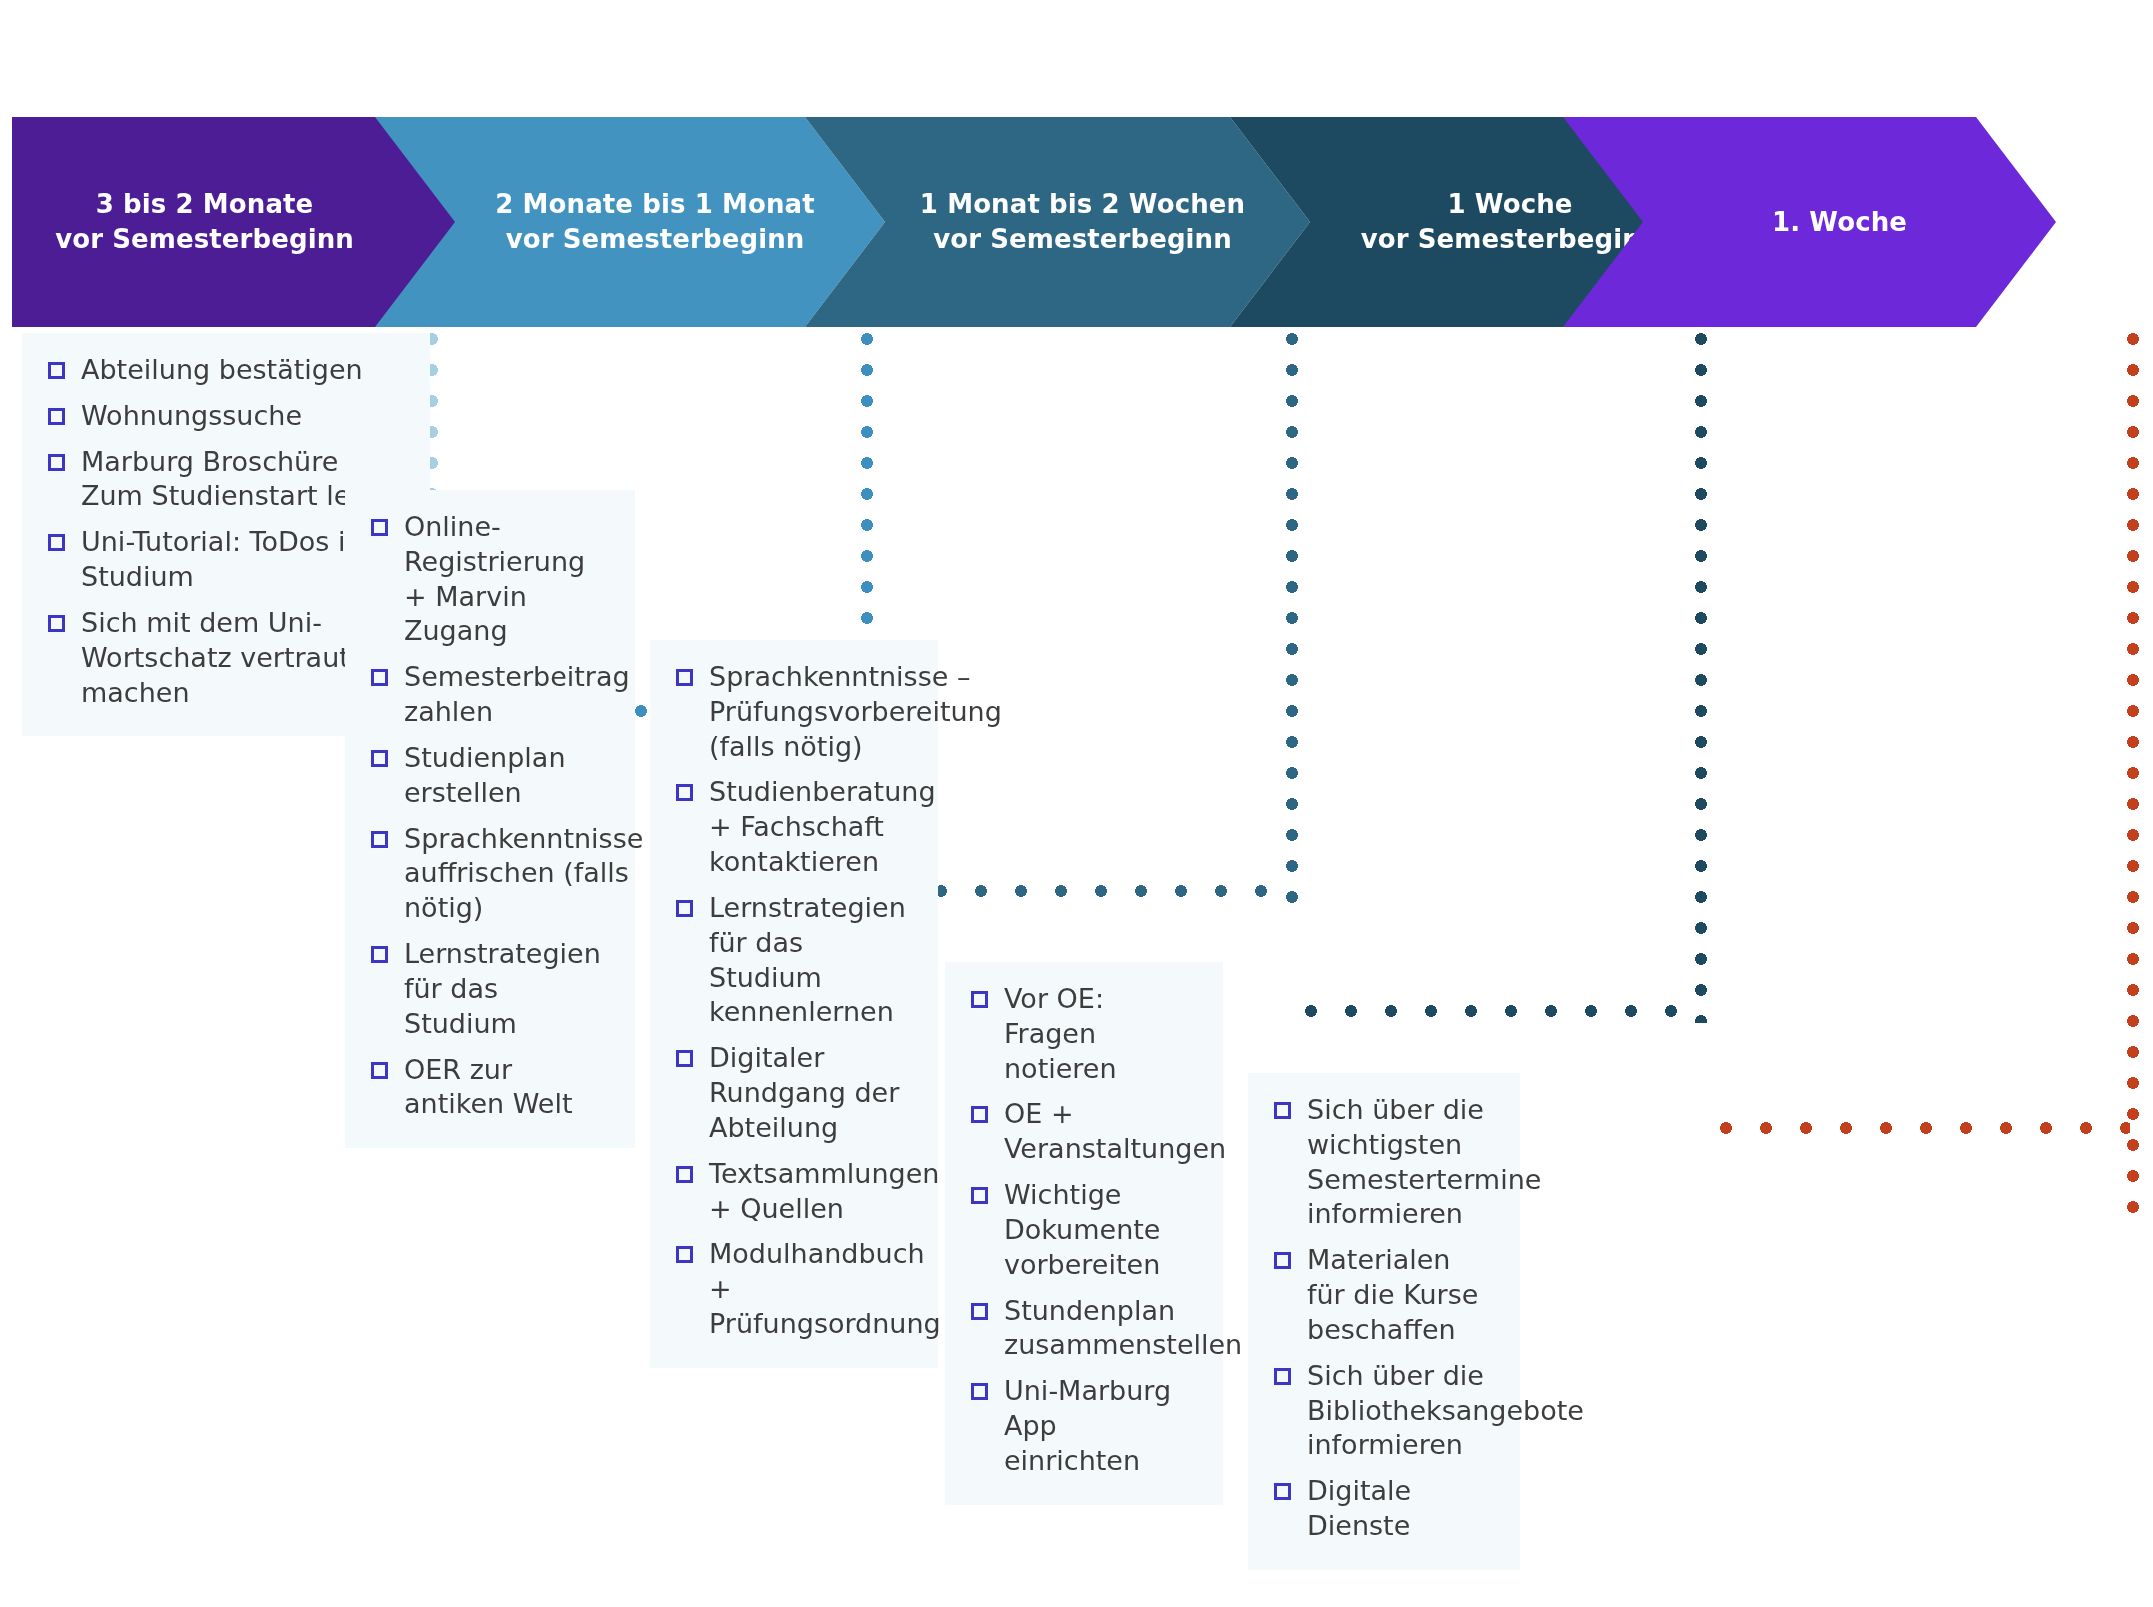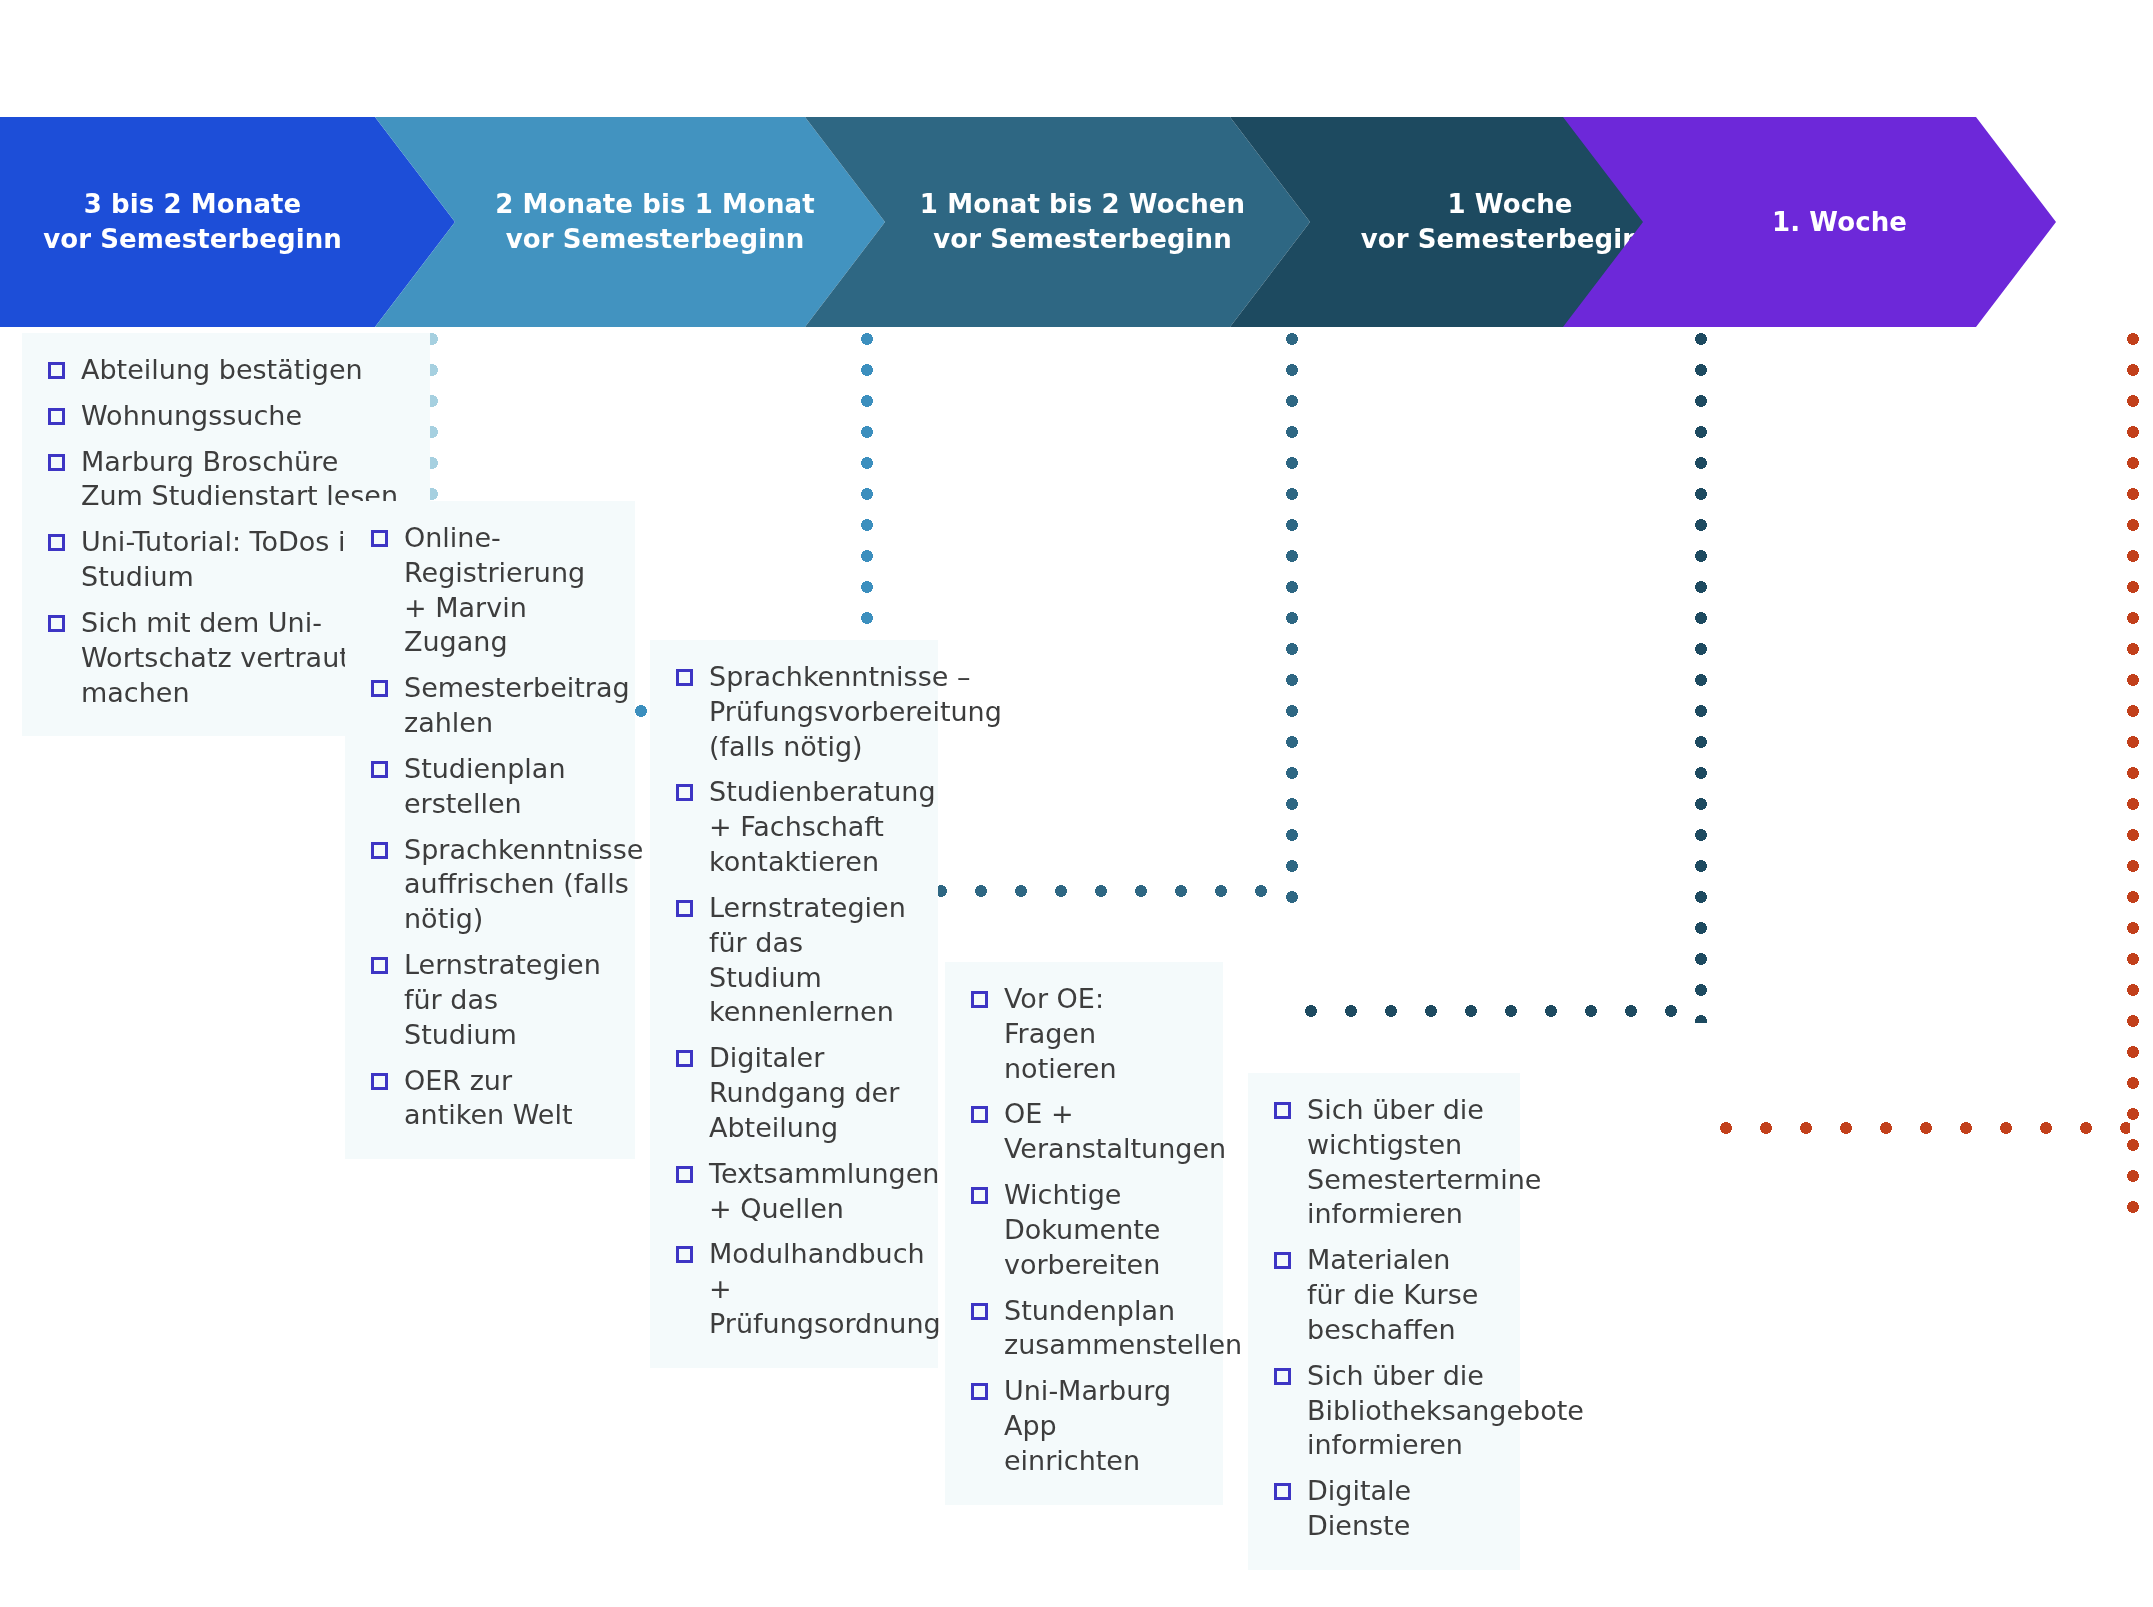--- a/index.html
+++ b/index.html
@@ -40,21 +40,21 @@
   .arrow-label {
     color: #ffffff;
     font-weight: bold;
     font-size: 26px;
     line-height: 1.33;
     text-align: center;
     white-space: pre-line;
     letter-spacing: 0.1px;
   }
 
-  .seg-0 { left: 0px;    width: 455px; background: #1d4ed8;
+  .seg-0 { left: 12px;    width: 455px; background: #4c1d95;
            clip-path: polygon(0 0, 375px 0, 455px 50%, 375px 100%, 0 100%); }
   .seg-1 { left: 375px;  width: 510px; background: #4293c0;
            clip-path: polygon(0 0, 430px 0, 510px 50%, 430px 100%, 0 100%, 80px 50%); }
   .seg-2 { left: 805px;  width: 505px; background: #2e6783;
            clip-path: polygon(0 0, 425px 0, 505px 50%, 425px 100%, 0 100%, 80px 50%); }
   .seg-3 { left: 1230px; width: 510px; background: #1d4a60;
            clip-path: polygon(0 0, 430px 0, 510px 50%, 430px 100%, 0 100%, 80px 50%); }
   .seg-4 { left: 1563px; width: 493px; background: #6d28d9;
            clip-path: polygon(0 0, 413px 0, 493px 50%, 413px 100%, 0 100%, 80px 50%); }
 
@@ -170,21 +170,21 @@
           <li class="task-item">
             <span class="checkbox-icon" style="border-color: rgb(61, 53, 196);"></span>
             <span class="task-text">Uni-Tutorial: ToDos im Studium</span>
           </li>
           <li class="task-item">
             <span class="checkbox-icon" style="border-color: rgb(61, 53, 196);"></span>
             <span class="task-text">Sich mit dem Uni-Wortschatz vertraut machen</span>
           </li>
         </ul>
       </div>
-      <div class="card" style="left: 345px; top: 501px; width: 290px; min-height: 228px;">
+      <div class="card" style="left: 345px; top: 490px; width: 290px; min-height: 228px;">
         <ul class="task-list">
           <li class="task-item">
             <span class="checkbox-icon" style="border-color: rgb(61, 53, 196);"></span>
             <span class="task-text">Online-Registrierung + Marvin Zugang</span>
           </li>
           <li class="task-item">
             <span class="checkbox-icon" style="border-color: rgb(61, 53, 196);"></span>
             <span class="task-text">Semesterbeitrag zahlen</span>
           </li>
           <li class="task-item">

